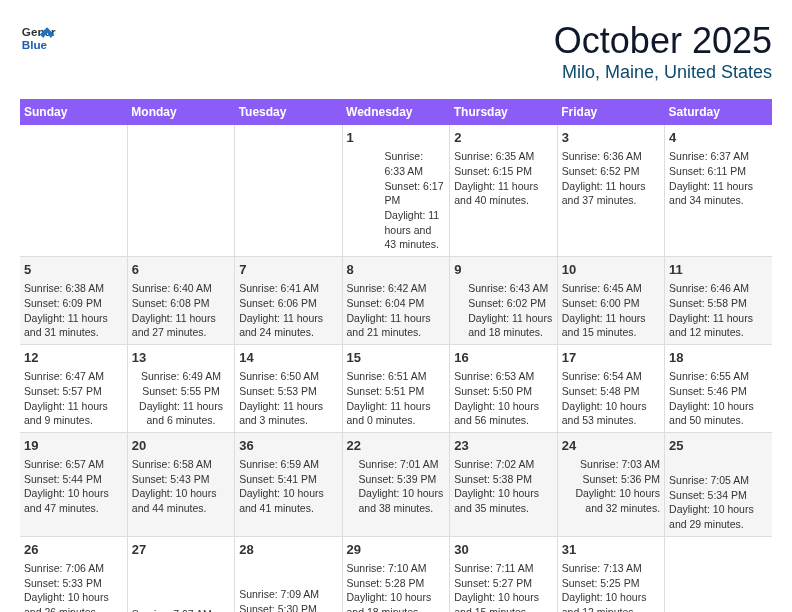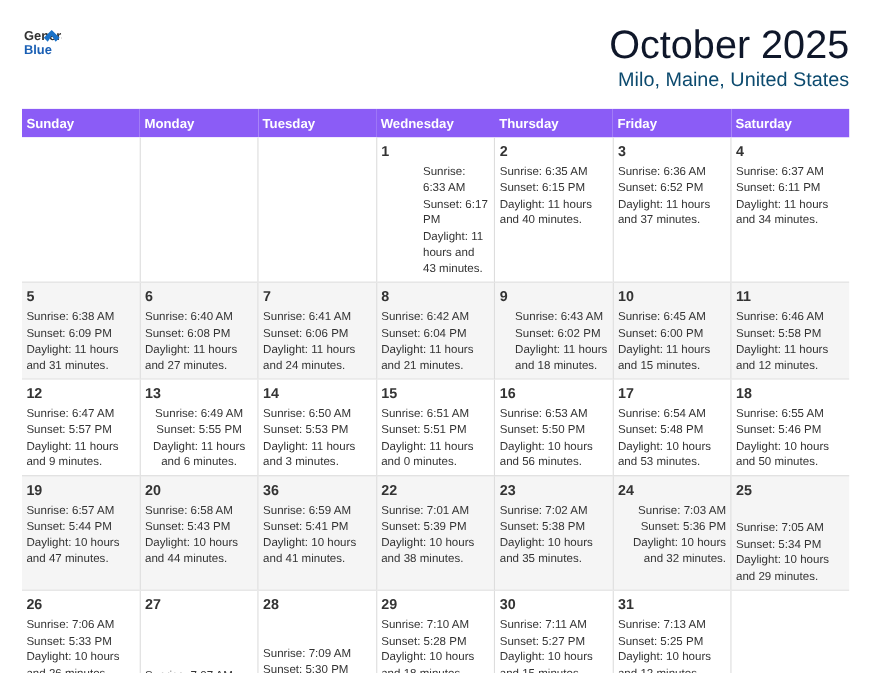--- a/index.html
+++ b/index.html
@@ -242,21 +242,21 @@
 Daylight: 10 hours and 44 minutes.</div>
         </td>
         <td>
           <span class="day-num">36</span>
           <div class="cell-text" style="white-space: pre-line;">Sunrise: 6:59 AM
 Sunset: 5:41 PM
 Daylight: 10 hours and 41 minutes.</div>
         </td>
         <td>
           <span class="day-num">22</span>
-          <div class="cell-text" style="white-space: pre-line;">Sunrise: 7:01 AM
+          <div class="cell-text" style="white-space: pre-line; margin-left: 12px;">Sunrise: 7:01 AM
 Sunset: 5:39 PM
 Daylight: 10 hours and 38 minutes.</div>
         </td>
         <td>
           <span class="day-num">23</span>
           <div class="cell-text" style="white-space: pre-line;">Sunrise: 7:02 AM
 Sunset: 5:38 PM
 Daylight: 10 hours and 35 minutes.</div>
         </td>
         <td>

